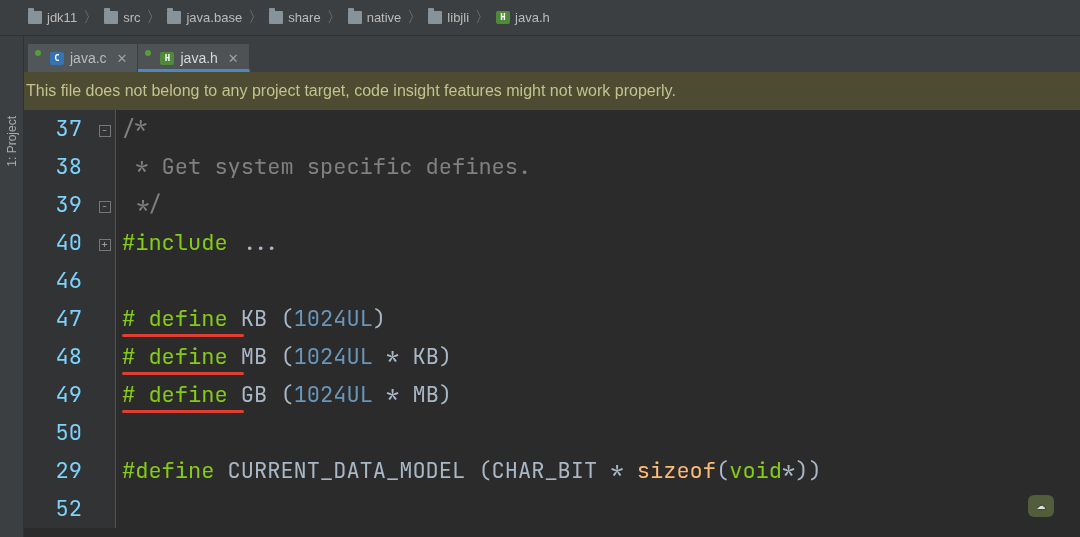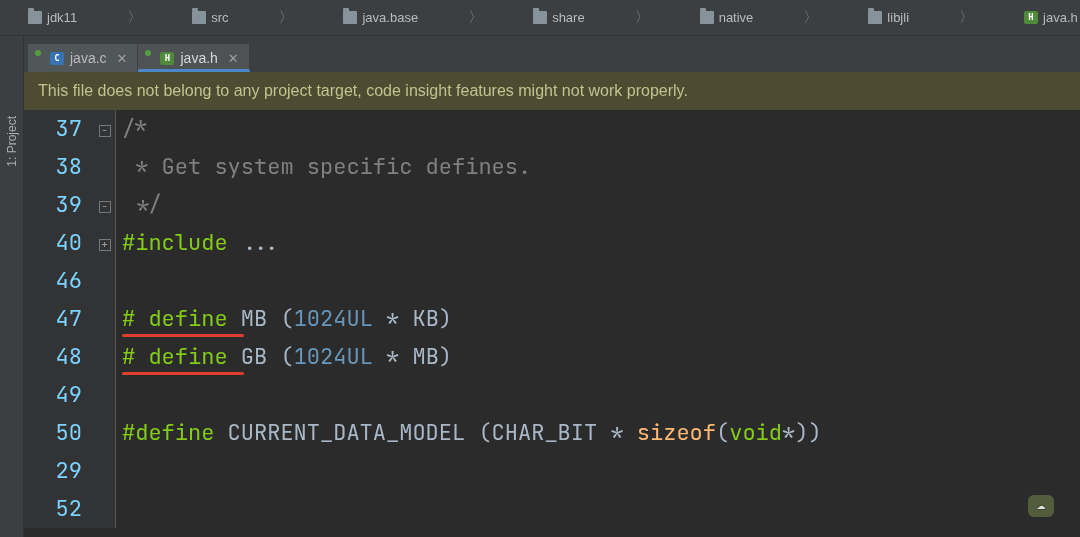--- a/index.html
+++ b/index.html
@@ -13,21 +13,20 @@
   }
   
   .crumbs {
     display:flex; align-items:center;
     height:36px;
     background:#3c3f41;
     padding:0 8px 0 28px;
     font-size:13px;
     color:#bbbbbb;
     border-bottom:1px solid #323232;
-    gap:44px;
   }
   .crumb { display:flex; align-items:center; gap:5px; }
   .crumb .icn { width:14px; height:13px; display:inline-block; }
   .folder-icn { background:#87939a; border-radius:1px; position:relative; }
   .folder-icn::before { content:""; position:absolute; top:-3px; left:0; width:6px; height:3px; background:#87939a; border-radius:1px 1px 0 0;}
   .h-icn { background:#4e8a3a; color:#fff; font:700 9px/13px monospace; text-align:center; border-radius:2px;}
   .sep { color:#808080; margin:0 6px; font-size:15px;}
   
   .tabs {
     display:flex; align-items:flex-end;
@@ -62,21 +61,21 @@
     writing-mode:vertical-rl; transform:rotate(180deg);
     font-size:12px; color:#adadad;
     display:flex; align-items:center; gap:4px;
   }
   
   .banner {
     background:#4d4b32;
     color:#c2c48f;
     font-size:16px;
     padding:10px 14px;
-    margin-left:24px;
+    margin-left:12px;
   }
   
   .editor {
     display:flex;
     margin-left:24px;
     font-family:"JetBrains Mono","Consolas",monospace;
     font-size:22px;
     line-height:38px;
     position:relative;
   }
@@ -213,20 +212,21 @@
       <div class="ln"></div>
       <div class="ln"></div>
       <div class="ln"></div>
     </div>
   <div class="code" id="code">
       <div class="ln"><span class="cmt">/*</span></div>
       <div class="ln"><span class="cmt"> * Get system specific defines.</span></div>
       <div class="ln"><span class="cmt"> */</span></div>
       <div class="ln"><span class="pp">#include </span><span class="sym">...</span></div>
       <div class="ln"></div>
+      <div class="ln"><span class="pp"># </span><span class="pp">define</span><span class="sym"> KB (</span><span class="num">1024UL</span><span class="sym">)</span><div class="underline u1"></div></div>
       <div class="ln"><span class="pp"># </span><span class="pp">define</span><span class="sym"> MB (</span><span class="num">1024UL</span><span class="sym"> * KB)</span><div class="underline u1"></div></div>
       <div class="ln"><span class="pp"># </span><span class="pp">define</span><span class="sym"> GB (</span><span class="num">1024UL</span><span class="sym"> * MB)</span><div class="underline u1"></div></div>
       <div class="ln"></div>
       <div class="ln"><span class="pp">#define</span><span class="sym"> CURRENT_DATA_MODEL (CHAR_BIT * </span><span class="sizeof">sizeof</span><span class="sym">(</span><span class="void">void</span><span class="sym">*))</span></div>
       <div class="ln"></div>
     </div>
 </div>
 
 <div class="wm">
   <span class="bubble">☁</span>

